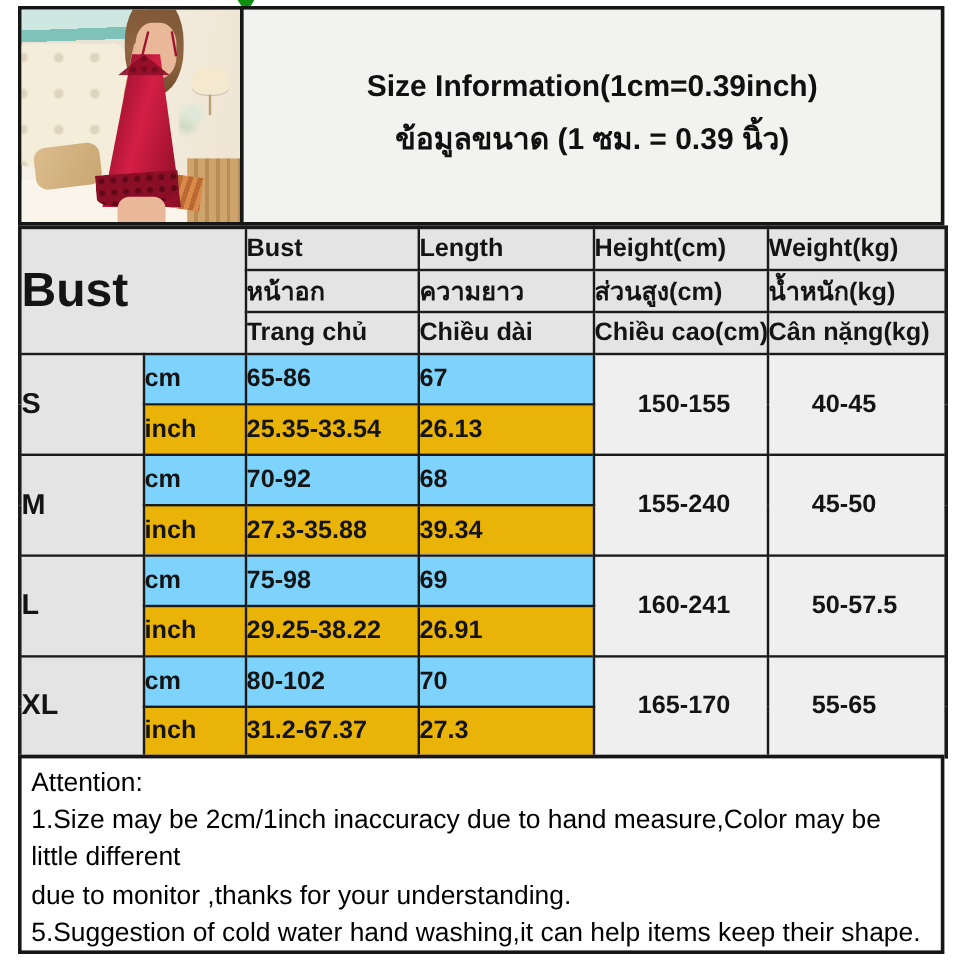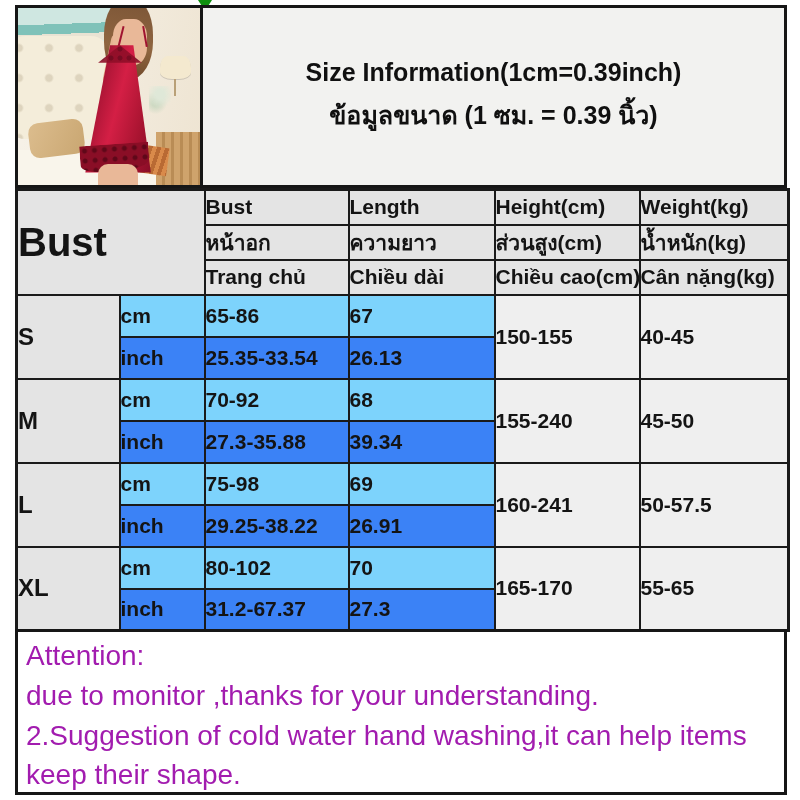--- a/index.html
+++ b/index.html
@@ -62,29 +62,29 @@
 
   
   .size-table { position:absolute; left:15px; top:188px; width:772px;
     border-collapse:collapse; table-layout:fixed; }
   .size-table td { border:2px solid #1a1a1a; text-align:left; vertical-align:middle;
     font-weight:bold; font-size:21px; color:#141414; overflow:hidden; white-space:nowrap; }
   .size-table { border:3px solid #1a1a1a; }
   tr.hdr td { height:35px; background:#e4e4e4; }
   td.size-big { background:#e4e4e4; font-size:40px; }
   tr.cm-row td { height:42px; background:#7dd3fc; }
-  tr.inch-row td { height:42px; background:#3b82f6; }
+  tr.inch-row td { height:42px; background:#eab308; }
   td.sz-letter { background:#e4e4e4 !important; font-size:24px; }
-  td.rspan { background:#efefef !important; }
+  td.rspan { background:#efefef !important;padding-left:36px; }
 
   
   .attention { position:absolute; left:15px; top:629px; width:772px; height:166px;
     border:3px solid #161616; background:#ffffff; padding:4px 8px; }
-  .attention div { font-size:28px; line-height:1.42; font-weight:normal;
-    font-stretch:condensed; color:#a21caf; }
+  .attention div { font-size:22px; line-height:1.42; font-weight:normal;
+    font-stretch:condensed; color:#000000; }
 </style>
 </head>
 <body>
 
 <div class="stage">
 
   <div class="photo-cell">
     <div class="art"></div>
     <div class="headboard"></div>
     <div class="duvet"></div>
@@ -195,17 +195,18 @@
       <tr class="inch-row">
         <td>inch</td>
         <td>31.2-67.37</td>
         <td>27.3</td>
       </tr>
     </tbody>
   </table>
 
   <div class="attention">
     <div>Attention:</div>
+    <div>1.Size may be 2cm/1inch inaccuracy due to hand measure,Color may be little different</div>
     <div>due to monitor ,thanks for your understanding.</div>
-    <div>2.Suggestion of cold water hand washing,it can help items keep their shape.</div>
+    <div>5.Suggestion of cold water hand washing,it can help items keep their shape.</div>
   </div>
 
 </div>
 
 </body></html>

